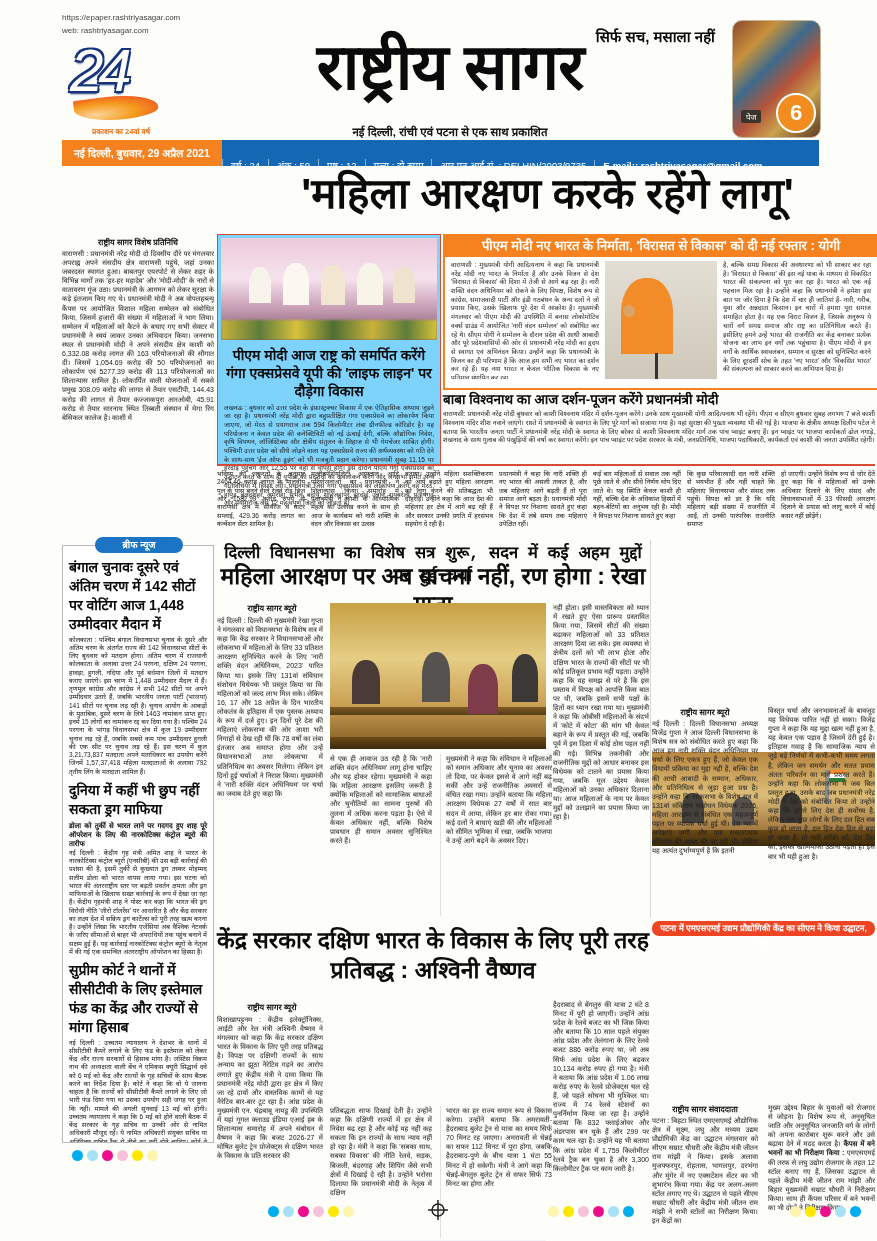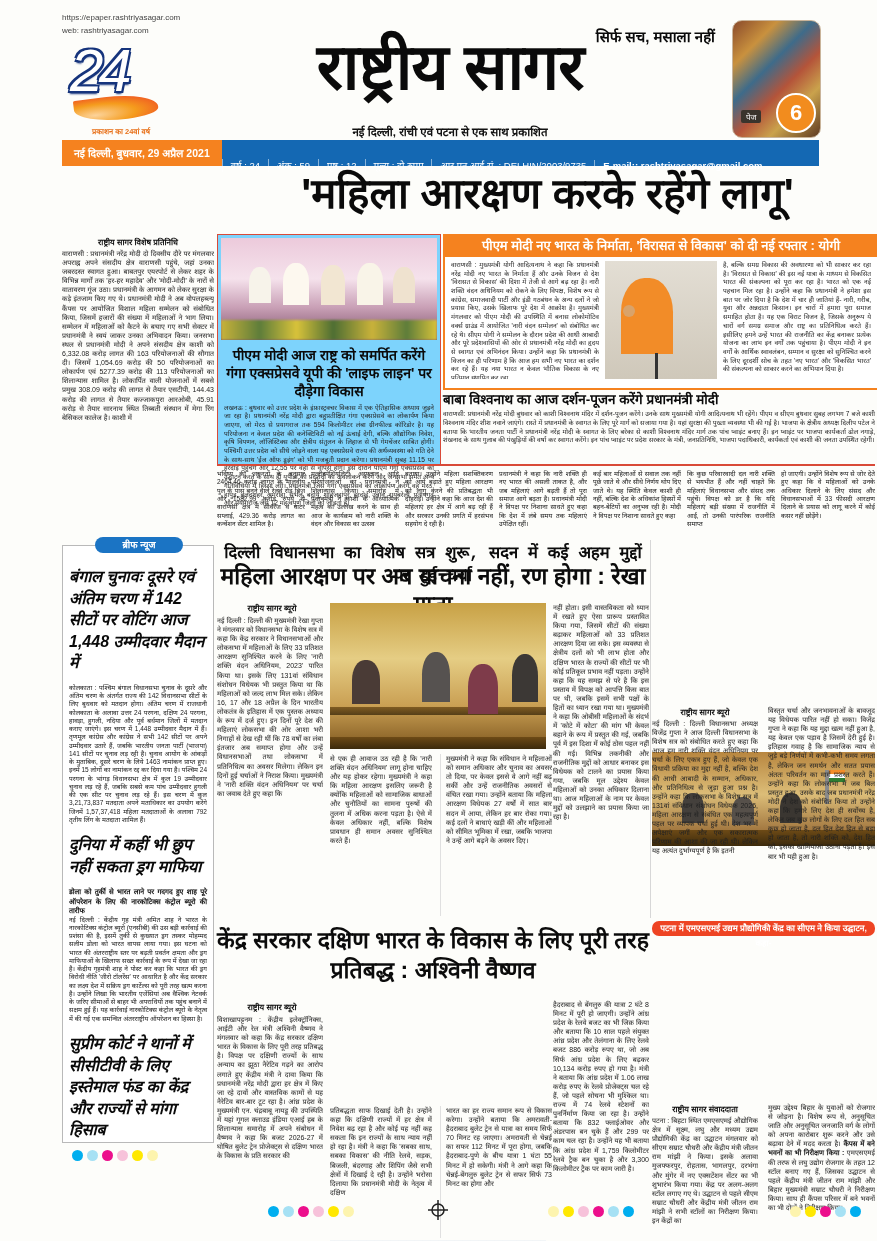--- a/index.html
+++ b/index.html
@@ -59,21 +59,21 @@
   .vish{left:443px;top:390px;width:432px;height:72px;}
   .vish-h{font-size:13.5px;font-weight:bold;color:#0a0a0a;}
   .vish-body{font-size:6.6px;line-height:1.34;text-align:justify;color:#222;margin-top:2px;}
   .red-rule{left:217px;top:464px;width:658px;height:2px;background:#d94a38;}
   .cont-col{top:470px;width:88px;height:62px;font-size:6.5px;line-height:1.28;text-align:justify;color:#222;overflow:hidden;}
 
   
   .brief-pill{left:95px;top:537px;width:88px;height:16px;background:#1b74c4;border-radius:9px;color:#fff;
     font-size:9.5px;font-weight:bold;text-align:center;line-height:16px;z-index:3;}
   .brief-box{left:62px;top:545px;width:152px;height:598px;border:1px solid #b9b9b9;background:#fff;padding:10px 6px 4px 6px;box-sizing:border-box;overflow:hidden;}
-  .brief-h{font-size:16px;font-weight:bold;line-height:1.35;color:#0a0a0a;margin:10px 0;font-style:italic;}
+  .brief-h{font-size:14px;font-weight:bold;line-height:1.35;color:#0a0a0a;margin:2px 0;}
   .brief-sub{font-size:7px;font-weight:bold;line-height:1.3;color:#111;margin:1px 0;text-align:justify;}
   .brief-b{font-size:6.5px;line-height:1.27;text-align:justify;color:#222;margin-bottom:5px;}
 
   
   .rekha-kick{left:217px;top:540px;width:432px;font-size:16.5px;font-family:Liberation Mono, monospace;}
   .rekha-h{left:217px;top:563px;width:432px;font-size:23px;line-height:1.2;}
   .rekha-byline{left:220px;top:602px;width:104px;}
   .rekha-c1{left:217px;top:616px;width:106px;height:300px;}
   .ph-assembly{left:330px;top:603px;width:216px;height:146px;background:linear-gradient(180deg,#c8a145 0%,#e5cd84 38%,#caa054 70%,#7e571f 100%);}
   .bench{position:absolute;left:0;right:0;height:12px;background:linear-gradient(180deg,#6d4a16,#3c2a0c);}

